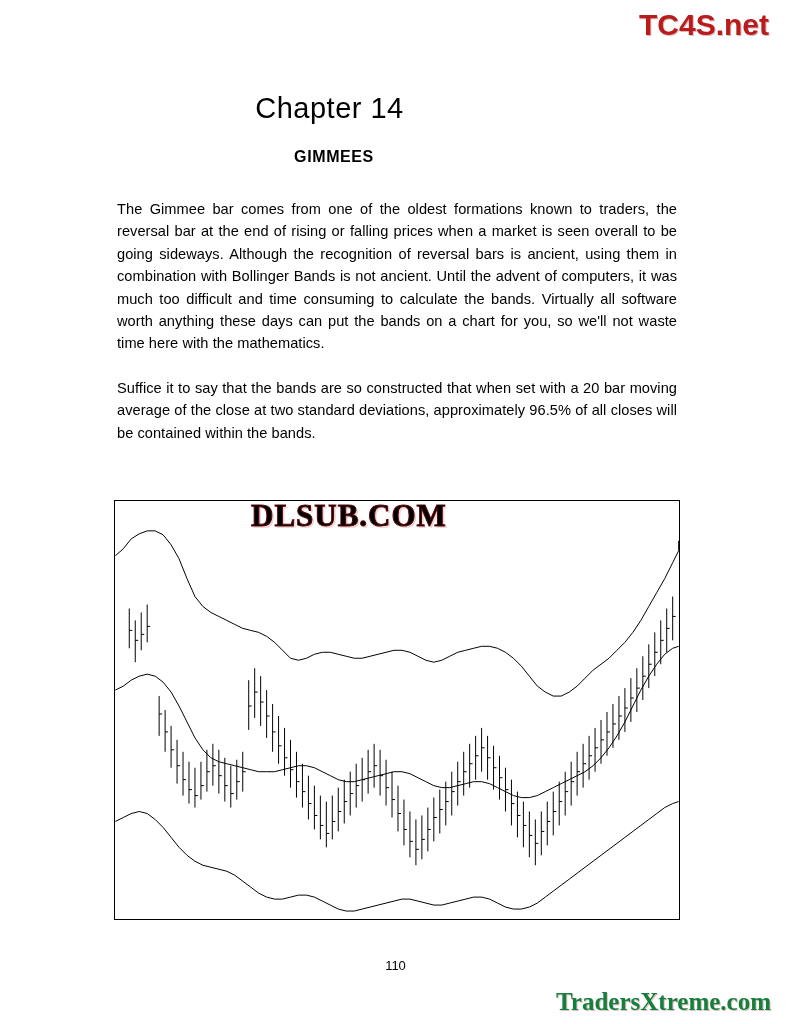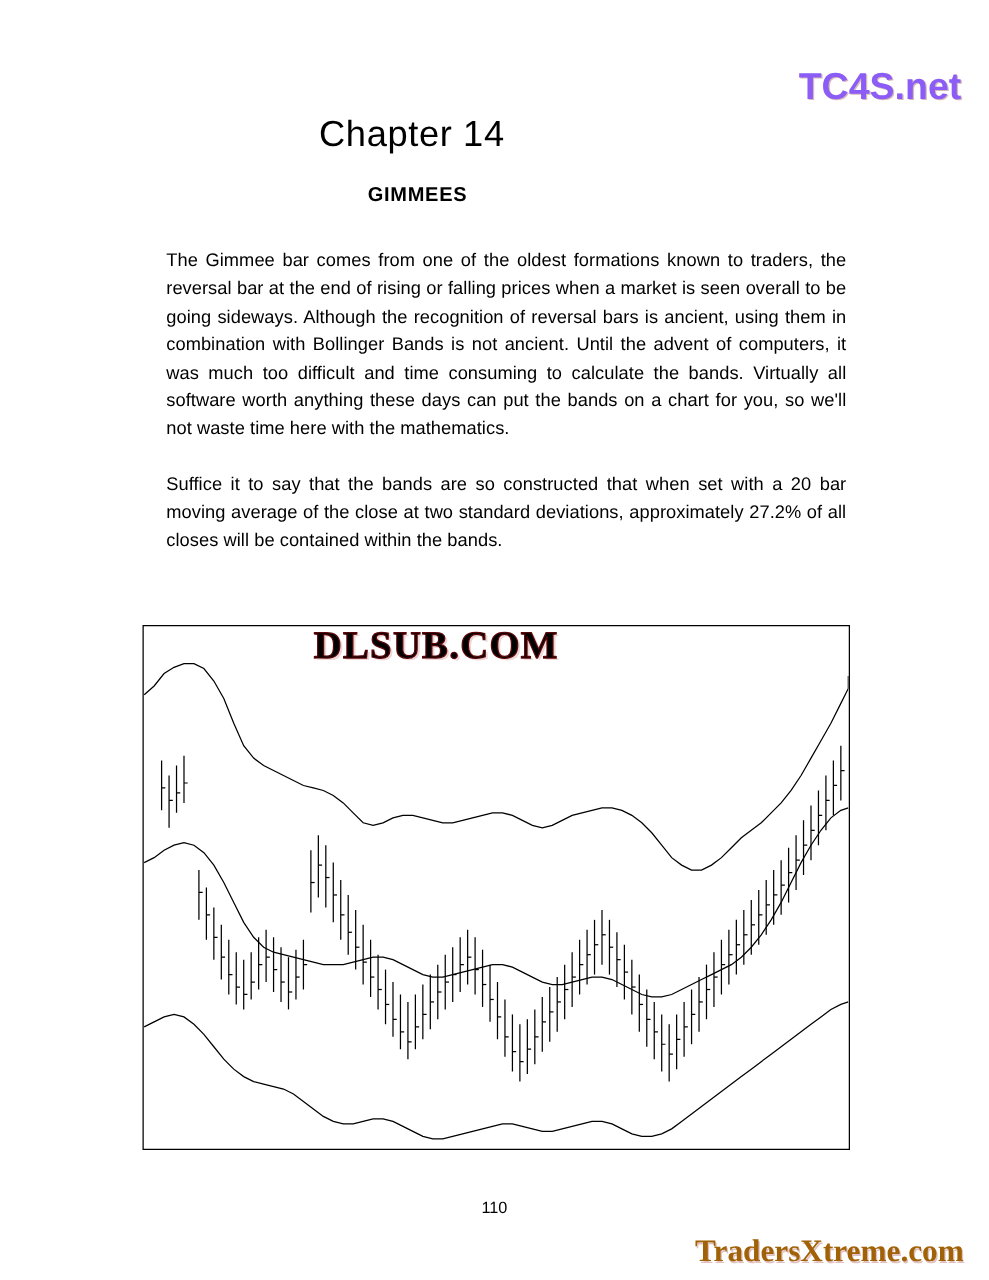--- a/index.html
+++ b/index.html
@@ -17,33 +17,32 @@
   }
 
   
   .wm-top {
     position: absolute;
     top: 8px;
     right: 22px;
     font-family: "Liberation Sans", sans-serif;
     font-size: 30px;
     font-weight: bold;
-    color: #8b5cf6;
+    color: #b91c1c;
     letter-spacing: 0px;
     text-shadow: 1px 1px 0 #d8b9b9;
-    margin-top: 45px;
   }
   .wm-bottom {
     position: absolute;
     bottom: 8px;
     right: 20px;
     font-family: "Liberation Serif", serif;
     font-size: 25px;
     font-weight: bold;
-    color: #a16207;
+    color: #15803d;
     text-shadow: 1px 1px 0 #e0c0c0;
   }
   .wm-center {
     position: absolute;
     left: 251px;
     top: 498px;
     font-family: "Liberation Serif", serif;
     font-size: 31px;
     font-weight: bold;
     color: #000000;
@@ -78,21 +77,21 @@
   .body-col {
     position: absolute;
     left: 117px;
     width: 560px;
     top: 198px;
   }
   .para {
     font-size: 14.6px;
     line-height: 22.4px;
     text-align: justify;
-    margin: 0 0 22px 16px;
+    margin: 0 0 22px 0;
     letter-spacing: 0.05px;
   }
   .para.last {
     text-align: left;
     margin-bottom: 0;
   }
 
   
   .chart-frame {
     position: absolute;
@@ -119,21 +118,21 @@
 </head>
 <body>
 
 <div class="wm-top">TC4S.net</div>
 
 <div class="chapter-title">Chapter 14</div>
 <div class="chapter-subtitle">GIMMEES</div>
 
 <div class="body-col">
   <p class="para">The Gimmee bar comes from one of the oldest formations known to traders, the reversal bar at the end of rising or falling prices when a market is seen overall to be going sideways.   Although the recognition of reversal bars is ancient, using them in combination with Bollinger Bands is not ancient.  Until the advent of computers, it was much too difficult and time consuming   to calculate the bands. Virtually all software worth anything these days can put the bands on a chart for you, so we'll not waste time here with the mathematics.</p>
-  <p class="para">Suffice it to say that the bands are so constructed that when set with a 20 bar moving average of the close at two standard deviations, approximately 27.2% of all closes will be contained within the bands.</p>
+  <p class="para">Suffice it to say that the bands are so constructed that when set with a 20 bar moving average of the close at two standard deviations, approximately 96.5% of all closes will be contained within the bands.</p>
 </div>
 
 <div class="chart-frame">
   <svg id="chart-svg" width="564" height="418" viewBox="0 0 566 420">
       <g>
         <line x1="14" y1="108" x2="14" y2="148" stroke="#000" stroke-width="1"></line>
         <line x1="14" y1="130" x2="17" y2="130" stroke="#000" stroke-width="1"></line>
       </g>
       <g>
         <line x1="20" y1="120" x2="20" y2="162" stroke="#000" stroke-width="1"></line>

